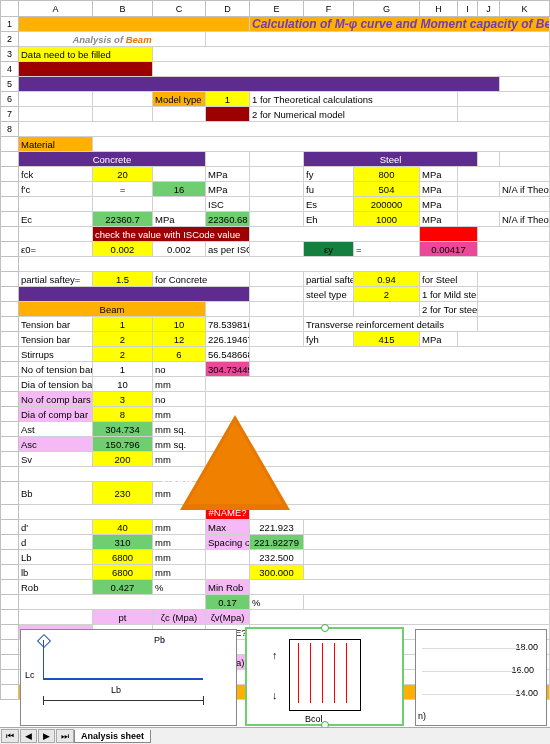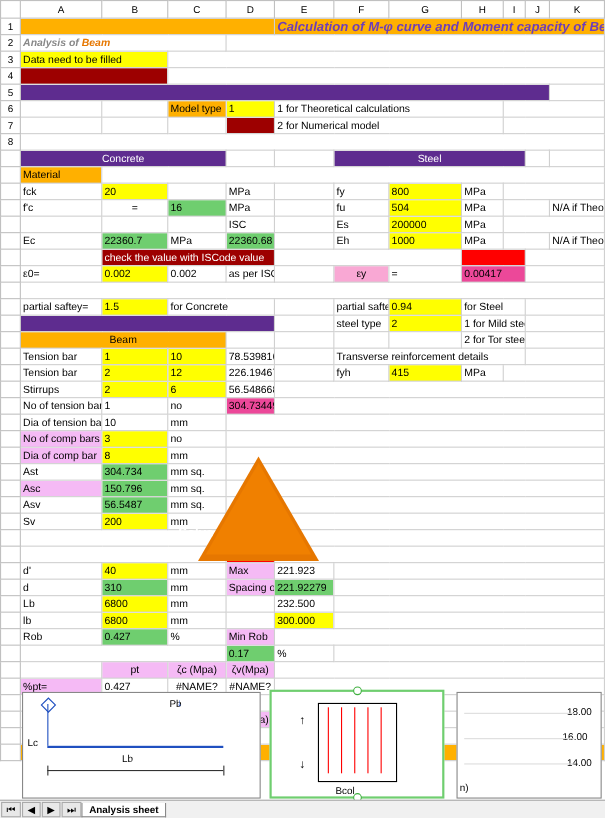--- a/index.html
+++ b/index.html
@@ -9,22 +9,22 @@
 .hdr td{background:#fff;text-align:center;font-size:9px;border:1px solid #c0c0c0;height:15px}
 .rowhdr{background:#fff;text-align:center;font-size:9px;border:1px solid #c0c0c0;width:18px}
 .orange{background:#ffb000}
 .yellow{background:#ffff00}
 .darkred{background:#9d0000;color:#fff}
 .purple{background:#5e2c8f}
 .green{background:#6fce6f}
 .dgreen{background:#ec4899}
 .pink{background:#f5baf5}
 .red{background:#ff0000;color:#fff}
-.tan{background:#f9a8d4}
-.r{text-align:left}
+.tan{background:#15803d}
+.r{text-align:center}
 .c{text-align:center}
 .title{color:#6e3eb8;font-weight:bold;font-style:italic;font-size:12px}
 .subord{color:#e67700;font-weight:bold;font-style:italic}
 .subgrey{color:#888;font-weight:bold;font-style:italic}
 .solve{position:absolute;left:180px;top:415px;z-index:10}
 .tri{width:0;height:0;border-left:55px solid transparent;border-right:55px solid transparent;border-bottom:95px solid #e67700;position:relative}
 .tri::after{content:"";position:absolute;left:-48px;top:6px;width:0;height:0;border-left:48px solid transparent;border-right:48px solid transparent;border-bottom:83px solid #f08000}
 .solvetxt{position:absolute;top:62px;left:-18px;color:#fff;font-weight:bold;font-size:12px;z-index:3}
 .chart{position:absolute;bottom:18px;border:1px solid #888;background:#fff}
 .tabbar{position:absolute;bottom:0;left:0;right:0;height:16px;background:#f0f0f0;border-top:1px solid #aaa;font-size:9px;display:flex;align-items:center}
@@ -108,31 +108,31 @@
         <td class="darkred"></td>
         <td colspan="4">2 for Numerical model</td>
         <td colspan="3"></td>
       </tr>
 <tr>
         <td class="rowhdr">8</td>
         <td colspan="11"></td>
       </tr>
 <tr>
         <td class="rowhdr"></td>
-        <td class="purple" colspan="3" style="text-align:center;color:#fff">Concrete</td>
-        <td></td>
-        <td></td>
-        <td class="purple" colspan="4" style="text-align:center;color:#fff">Steel</td>
-        <td></td>
-        <td></td>
-      </tr>
-<tr>
-        <td class="rowhdr"></td>
         <td class="orange">Material</td>
         <td colspan="10"></td>
+      </tr>
+<tr>
+        <td class="rowhdr"></td>
+        <td class="purple" colspan="3" style="text-align:center;color:#fff">Concrete</td>
+        <td></td>
+        <td></td>
+        <td class="purple" colspan="4" style="text-align:center;color:#fff">Steel</td>
+        <td></td>
+        <td></td>
       </tr>
 <tr>
         <td class="rowhdr"></td>
         <td>fck</td>
         <td class="yellow r">20</td>
         <td></td>
         <td>MPa</td>
         <td></td>
         <td>fy</td>
         <td class="yellow r">800</td>
@@ -299,35 +299,35 @@
       </tr>
 <tr>
         <td class="rowhdr"></td>
         <td class="pink">Asc</td>
         <td class="green r">150.796</td>
         <td>mm sq.</td>
         <td colspan="8"></td>
       </tr>
 <tr>
         <td class="rowhdr"></td>
-        <td>Asv</td>
-        <td class="green r">56.5487</td>
-        <td>mm sq.</td>
-        <td colspan="8"></td>
-      </tr>
-<tr>
-        <td class="rowhdr"></td>
         <td>Sv</td>
         <td class="yellow r">200</td>
         <td>mm</td>
         <td colspan="8"></td>
       </tr>
 <tr>
         <td class="rowhdr"></td>
         <td colspan="11"></td>
+      </tr>
+<tr>
+        <td class="rowhdr"></td>
+        <td>Bb</td>
+        <td class="yellow r" style="height:22px">230</td>
+        <td>mm</td>
+        <td colspan="8"></td>
       </tr>
 <tr>
         <td class="rowhdr"></td>
         <td colspan="3"></td>
         <td class="red c">#NAME?</td>
         <td colspan="7"></td>
       </tr>
 <tr>
         <td class="rowhdr"></td>
         <td>d'</td>

